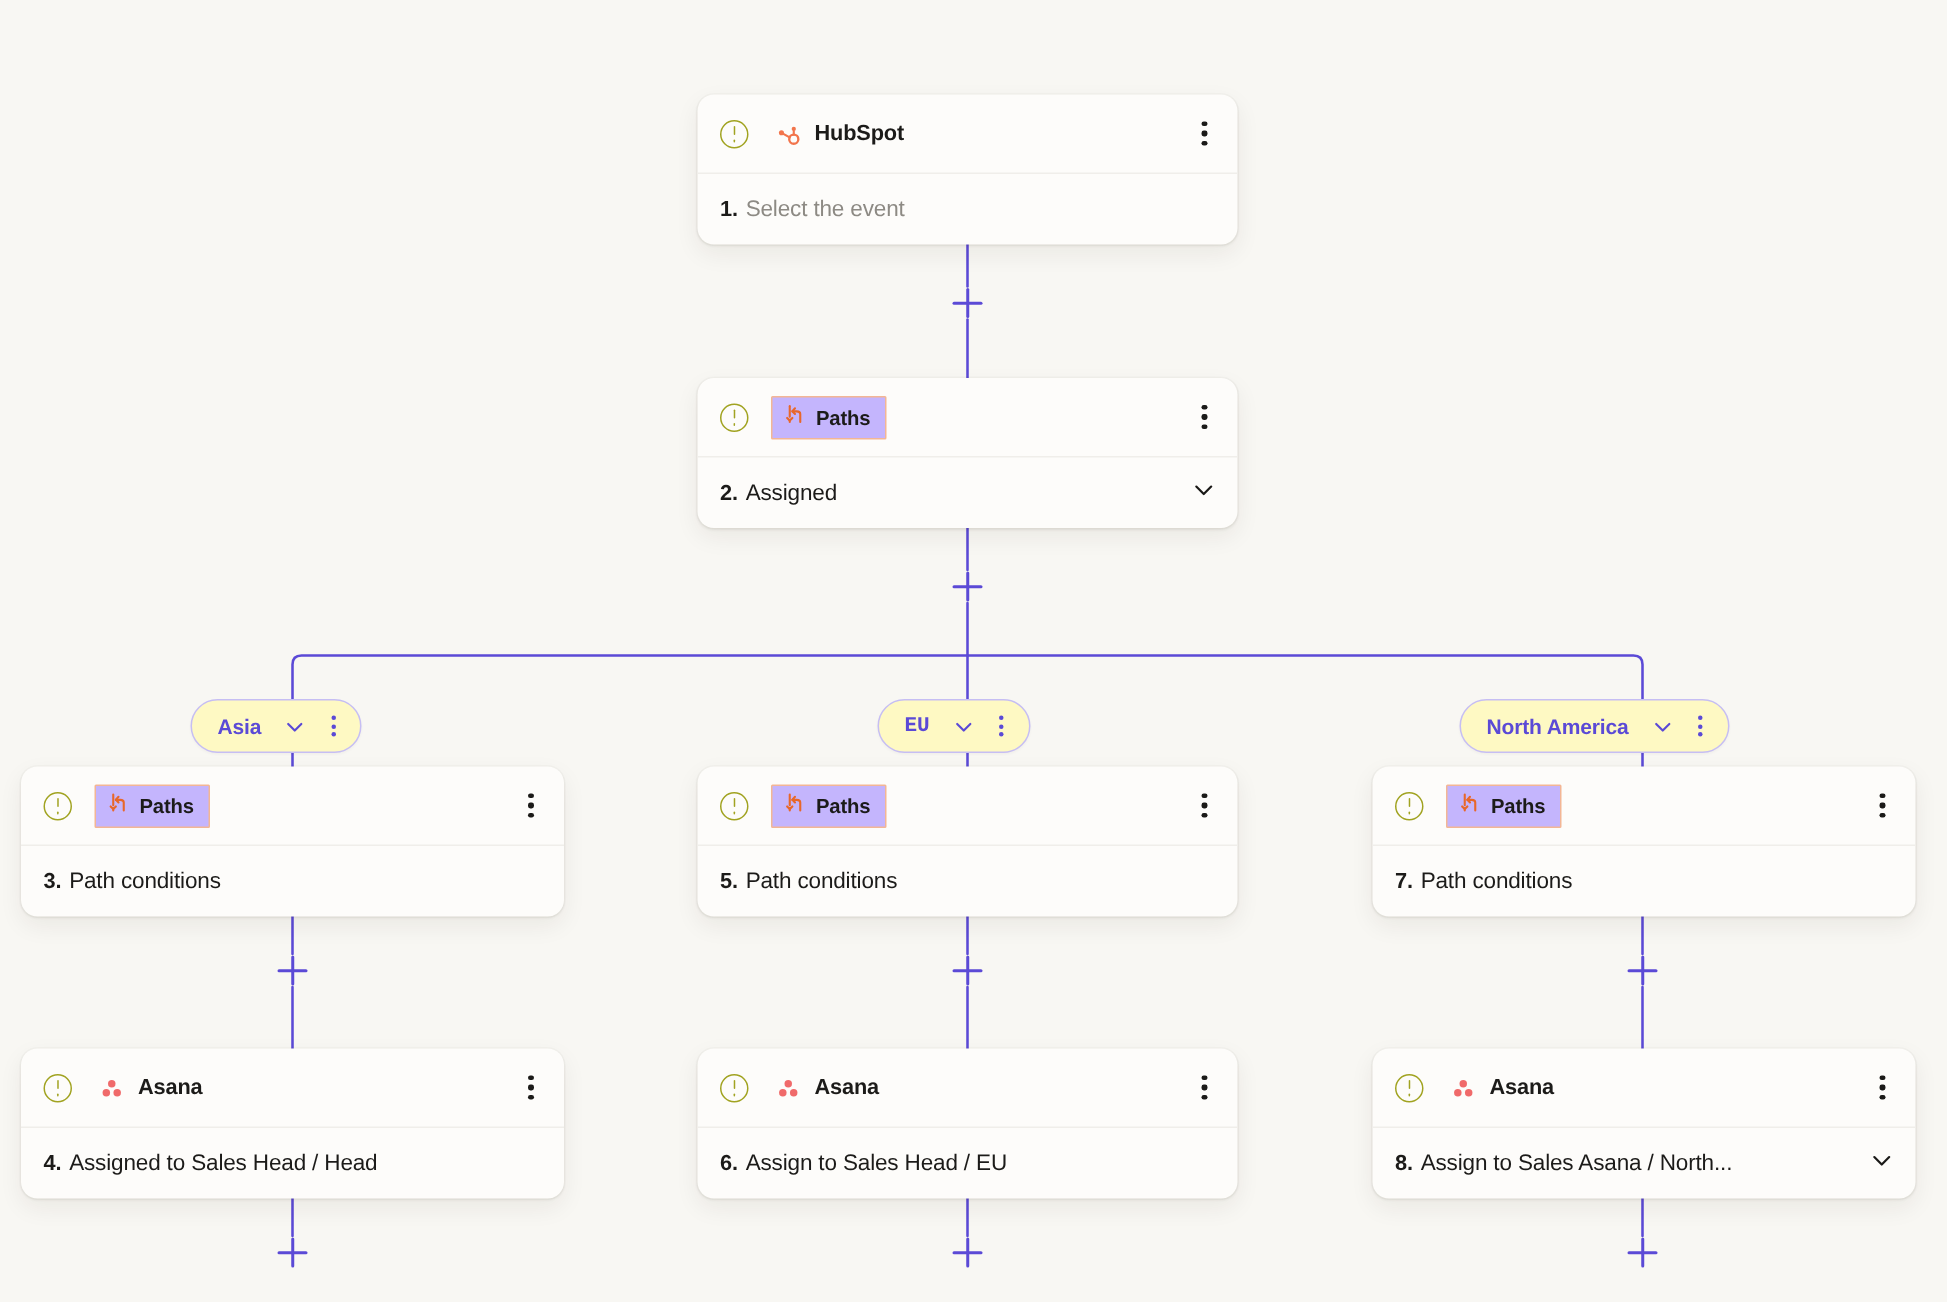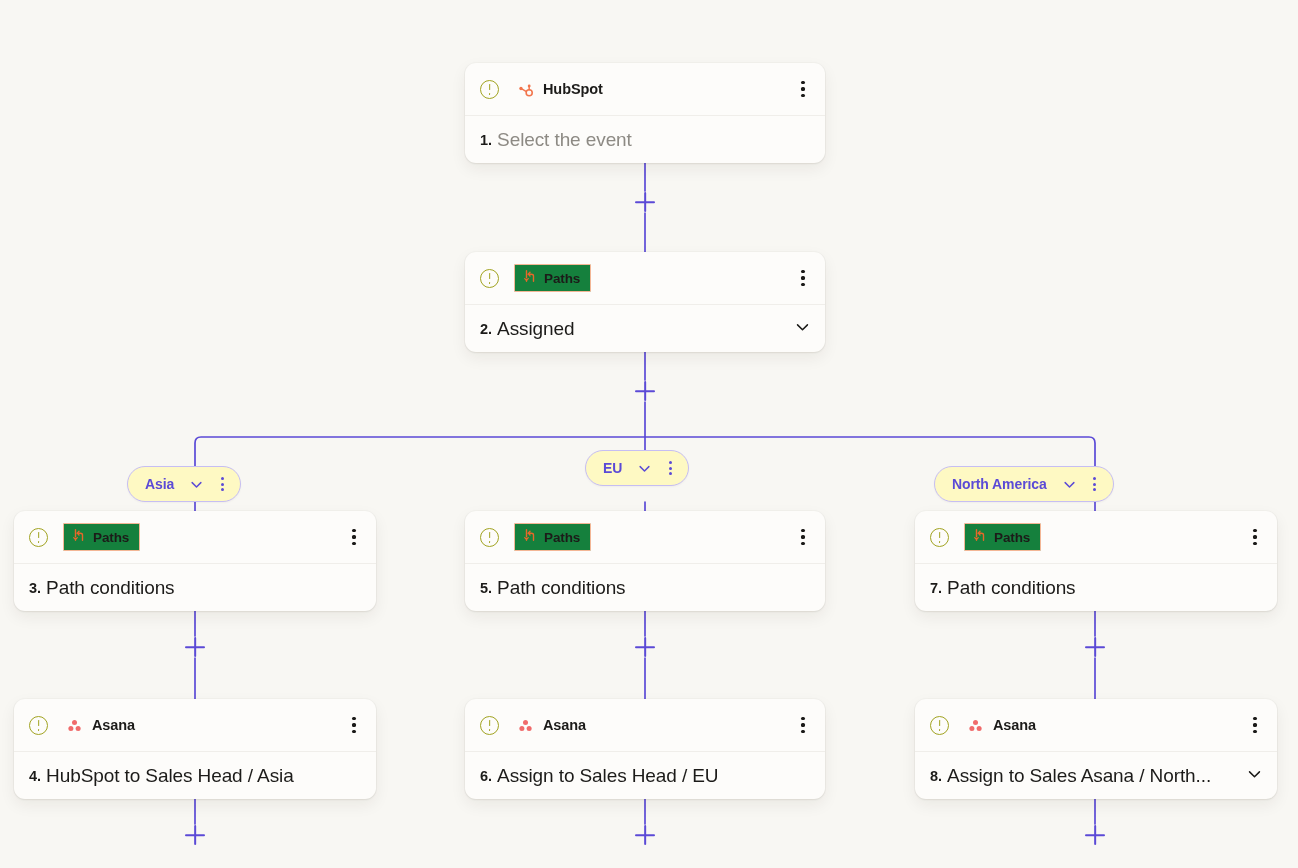--- a/index.html
+++ b/index.html
@@ -134,21 +134,21 @@
     color: #1c1b19;
     letter-spacing: -.1px;
   }
 
   
   .badge {
     display: inline-flex;
     align-items: center;
     gap: 7px;
     margin-left: 15px;
-    background: #15803d;
+    background: #c4b5fd;
     border: 1px solid #f3b695;
     border-radius: 1px;
     padding: 4px 10px 4px 8px;
   }
   .badge-label {
     font-size: 13.5px;
     font-weight: 700;
     color: #1c1b19;
     letter-spacing: -.1px;
   }
@@ -176,21 +176,21 @@
   }
 
   
   .step-num {
     font-size: 14.5px;
     font-weight: 700;
     color: #1c1b19;
     margin-right: 5px;
   }
   .step-text {
-    font-size: 19px;
+    font-size: 15px;
     font-weight: 400;
     color: #1c1b19;
     letter-spacing: -.1px;
     white-space: nowrap;
   }
   .step-text.muted { color: #8d8a84; }
 
   
   .card-chev {
     position: absolute;
@@ -359,35 +359,35 @@
           <path d="M5 9 L12 16 L19 9"></path>
         </svg>
     </span>
     <span class="pill-kebab">
         <i></i>
         <i></i>
         <i></i>
       </span>
   </div>
 
-  <div class="pill" style="left:585px; top:450px;">
+  <div class="pill" style="left:585px; top:466px;font-family:Liberation Mono, monospace;">
     <span class="pill-label">EU</span>
     <span class="pill-chev">
       <svg width="15" height="15" viewBox="0 0 24 24" fill="none" stroke="#5b4ad6" stroke-width="2.3" stroke-linecap="round" stroke-linejoin="round">
           <path d="M5 9 L12 16 L19 9"></path>
         </svg>
     </span>
     <span class="pill-kebab">
         <i></i>
         <i></i>
         <i></i>
       </span>
   </div>
 
-  <div class="pill" style="left:934px; top:466px;">
+  <div class="pill" style="left:973px; top:466px;">
     <span class="pill-label">North America</span>
     <span class="pill-chev">
       <svg width="15" height="15" viewBox="0 0 24 24" fill="none" stroke="#5b4ad6" stroke-width="2.3" stroke-linecap="round" stroke-linejoin="round">
           <path d="M5 9 L12 16 L19 9"></path>
         </svg>
     </span>
     <span class="pill-kebab">
         <i></i>
         <i></i>
         <i></i>
@@ -489,21 +489,21 @@
         <span class="app-name">Asana</span>
       </span>
       <span class="kebab">
           <i></i>
           <i></i>
           <i></i>
         </span>
     </div>
     <div class="card-body">
       <span class="step-num">4.</span>
-      <span class="step-text">HubSpot to Sales Head / Asia</span>
+      <span class="step-text">Assigned to Sales Head / Head</span>
     </div>
   </div>
 
   <div class="card" style="left:465px; top:699px; width:360px;">
     <div class="card-head">
       <span class="warn"></span>
       <span class="app">
         <span class="app-logo">
           <svg width="15" height="15" viewBox="0 0 24 24">
             <circle cx="12" cy="7.3" r="4.0" fill="#f06a6a"></circle>

